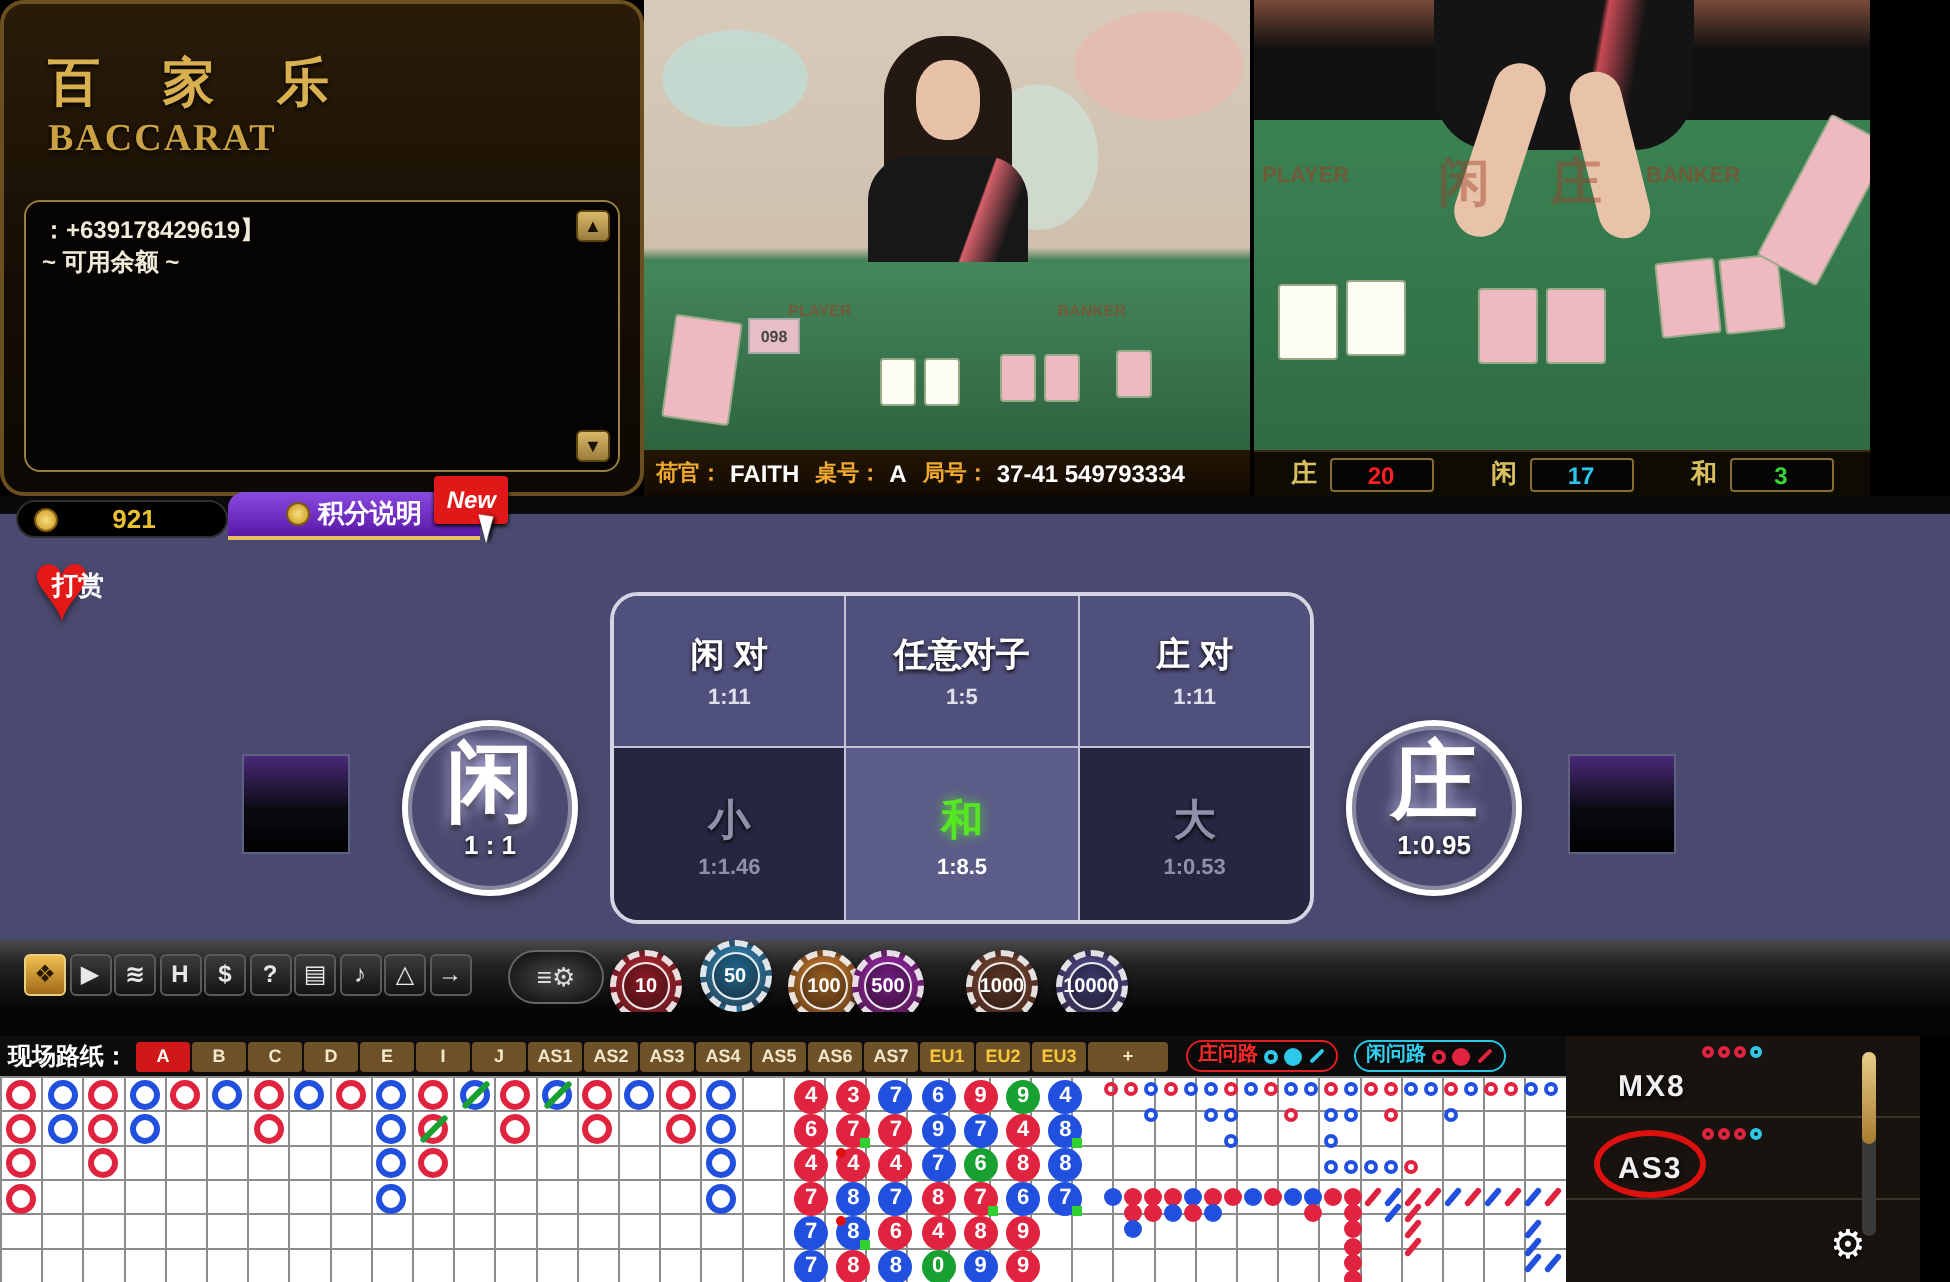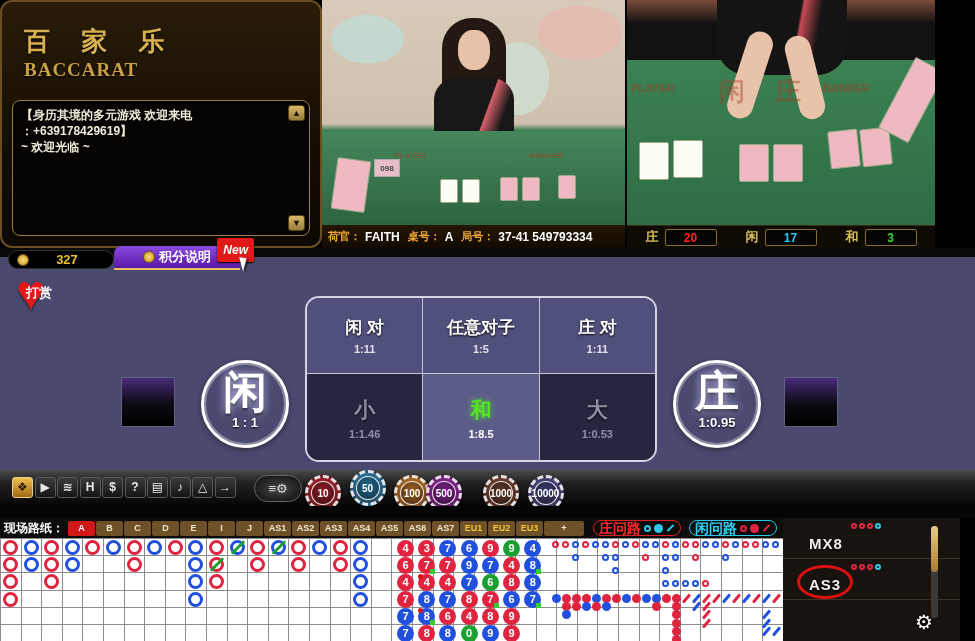--- a/index.html
+++ b/index.html
@@ -139,21 +139,21 @@
 
   
   .roadnav { position:absolute; left:0; top:518px; width:783px; height:20px; background:#0c0c0c;
     display:flex; align-items:center; }
   .rn-label { color:#fff; font-size:12px; font-weight:bold; margin:0 4px; white-space:nowrap; }
   .rtab { height:15px; min-width:27px; padding:0 3px; margin-right:1px; background:#6e5128; color:#f4e8cc;
     font-size:9px; font-weight:bold; text-align:center; line-height:15px; border-radius:2px; cursor:pointer; }
   .rtab.active { background:#d01818; color:#fff; }
   .rtab.gold { color:#f8c838; }
   .askbtn { height:16px; padding:0 5px; margin-left:8px; border-radius:8px; background:#0a0a0a;
-    font-size:14px; font-weight:bold; line-height:14px; cursor:pointer; display:flex; align-items:center; }
+    font-size:10px; font-weight:bold; line-height:14px; cursor:pointer; display:flex; align-items:center; }
   .ask-banker { border:1px solid #e02020; color:#ff2828; }
   .ask-player { border:1px solid #28c8e8; color:#30d0f0; }
   .mini { display:inline-block; margin-left:3px; }
   .mini.o { width:7px; height:7px; border-radius:50%; border:2px solid; }
   .mini.f { width:9px; height:9px; border-radius:50%; }
   .mini.s { width:9px; height:2px; transform:rotate(-45deg); border-radius:1px; }
 
   
   .roadarea { position:absolute; left:0; top:538px; width:783px; height:103px; background:#fff; overflow:hidden; }
   .gridlines { position:absolute; inset:0;
@@ -190,23 +190,22 @@
 
 <div id="stage">
 
   <div class="lpanel">
     <div class="logo">
       <div class="logo-cn">百 家 乐</div>
       <div class="logo-en">BACCARAT</div>
     </div>
     <div class="chatbox">
       <div id="chat-lines">
-          <div class="chatline">【身历其境的多元游戏  欢迎来电</div>
           <div class="chatline">：+639178429619】</div>
-          <div class="chatline">~ 欢迎光临 ~</div>
+          <div class="chatline">~ 可用余额 ~</div>
         </div>
       <div class="scrollbtn sb-up">▲</div>
       <div class="scrollbtn sb-down">▼</div>
     </div>
   </div>
 
   <div class="vid-mid">
     <div class="mural"></div>
     <div class="dealer">
       <div class="dealer-hair"></div>
@@ -268,21 +267,21 @@
       </div>
     </div>
 
   <div class="vgap"></div>
   <div class="blk-right"></div>
 
   <div class="purple">
     <div class="topstrip"></div>
     <div class="points-pill">
       <span class="coin"></span>
-      <span class="points-val">327</span>
+      <span class="points-val">921</span>
     </div>
     <div class="points-btn">
       <span class="coin" style="vertical-align:-2px;margin-right:4px;"></span><span>积分说明</span>
       <span class="newbadge">New</span>
       <span class="cursor-hand"></span>
     </div>
     <div class="tip-heart">
       <span class="h">♥</span>
       <span class="t">打赏</span>
     </div>

